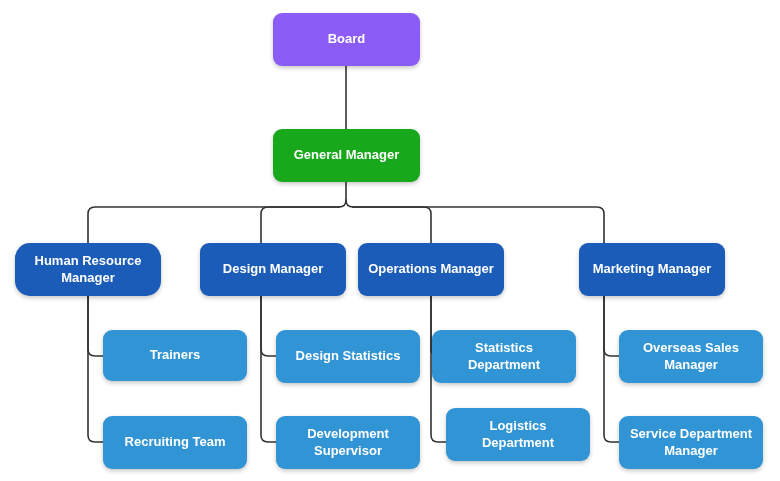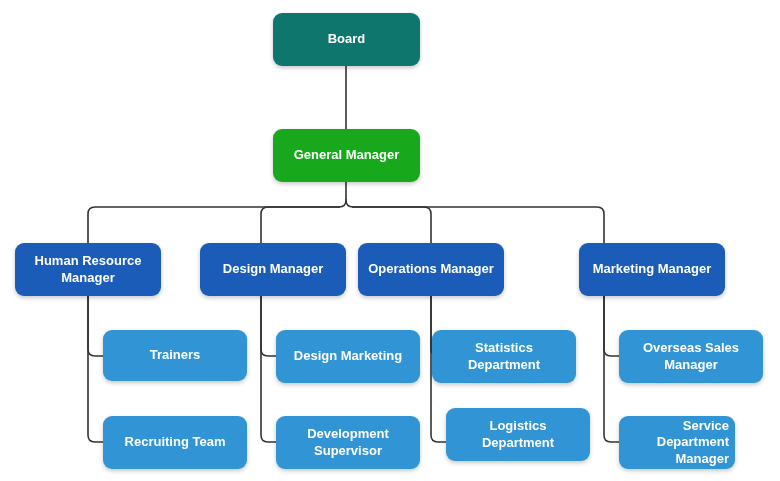--- a/index.html
+++ b/index.html
@@ -38,21 +38,21 @@
     font-size: 13px;
     line-height: 1.25;
     padding: 2px 6px;
     box-shadow: 0 2px 4px rgba(0,0,0,0.22);
     z-index: 2;
   }
   .node-label {
     display: block;
     white-space: pre-line;
   }
-  .level-board   { background: #0f766e; }
+  .level-board   { background: #8b5cf6; }
   .level-gm      { background: #18a81b; text-align: right; }
   .level-mgr     { background: #1a5cb8; }
   .level-unit    { background: #3194d4; }
 </style>
 </head>
 <body>
 
 <div id="org-chart">
 
   <svg id="connector-layer" viewBox="0 0 780 481" width="780" height="481" xmlns="http://www.w3.org/2000/svg">
@@ -86,21 +86,21 @@
   </svg>
 
   <div class="node level-board" style="left:273px; top:13px; width:147px; height:53px;">
     <span class="node-label">Board</span>
   </div>
 
   <div class="node level-gm" style="left:273px; top:129px; width:147px; height:53px;">
     <span class="node-label">General Manager</span>
   </div>
 
-  <div class="node level-mgr" style="left:15px; top:243px; width:146px; height:53px;">
+  <div class="node level-mgr" style="left:15px; top:243px; width:146px; height:53px;border-radius:15px;">
     <span class="node-label">Human Resource
 Manager</span>
   </div>
 
   <div class="node level-mgr" style="left:188px; top:243px; width:146px; height:53px;margin-left:12px;">
     <span class="node-label">Design Manager</span>
   </div>
 
   <div class="node level-mgr" style="left:358px; top:243px; width:146px; height:53px;">
     <span class="node-label">Operations Manager</span>
@@ -108,21 +108,21 @@
 
   <div class="node level-mgr" style="left:531px; top:243px; width:146px; height:53px;margin-left:48px;">
     <span class="node-label">Marketing Manager</span>
   </div>
 
   <div class="node level-unit" style="left:103px; top:330px; width:144px; height:51px;">
     <span class="node-label">Trainers</span>
   </div>
 
   <div class="node level-unit" style="left:276px; top:330px; width:144px; height:53px;">
-    <span class="node-label">Design Marketing</span>
+    <span class="node-label">Design Statistics</span>
   </div>
 
   <div class="node level-unit" style="left:432px; top:330px; width:144px; height:53px;">
     <span class="node-label">Statistics Department</span>
   </div>
 
   <div class="node level-unit" style="left:619px; top:330px; width:144px; height:53px;">
     <span class="node-label">Overseas Sales
 Manager</span>
   </div>
@@ -133,18 +133,18 @@
 
   <div class="node level-unit" style="left:276px; top:416px; width:144px; height:53px;">
     <span class="node-label">Development
 Supervisor</span>
   </div>
 
   <div class="node level-unit" style="left:446px; top:408px; width:144px; height:53px;">
     <span class="node-label">Logistics Department</span>
   </div>
 
-  <div class="node level-unit" style="left:619px; top:416px; width:116px; height:53px;text-align:right;">
+  <div class="node level-unit" style="left:619px; top:416px; width:144px; height:53px;">
     <span class="node-label">Service Department
 Manager</span>
   </div>
 
 </div>
 
 </body></html>

